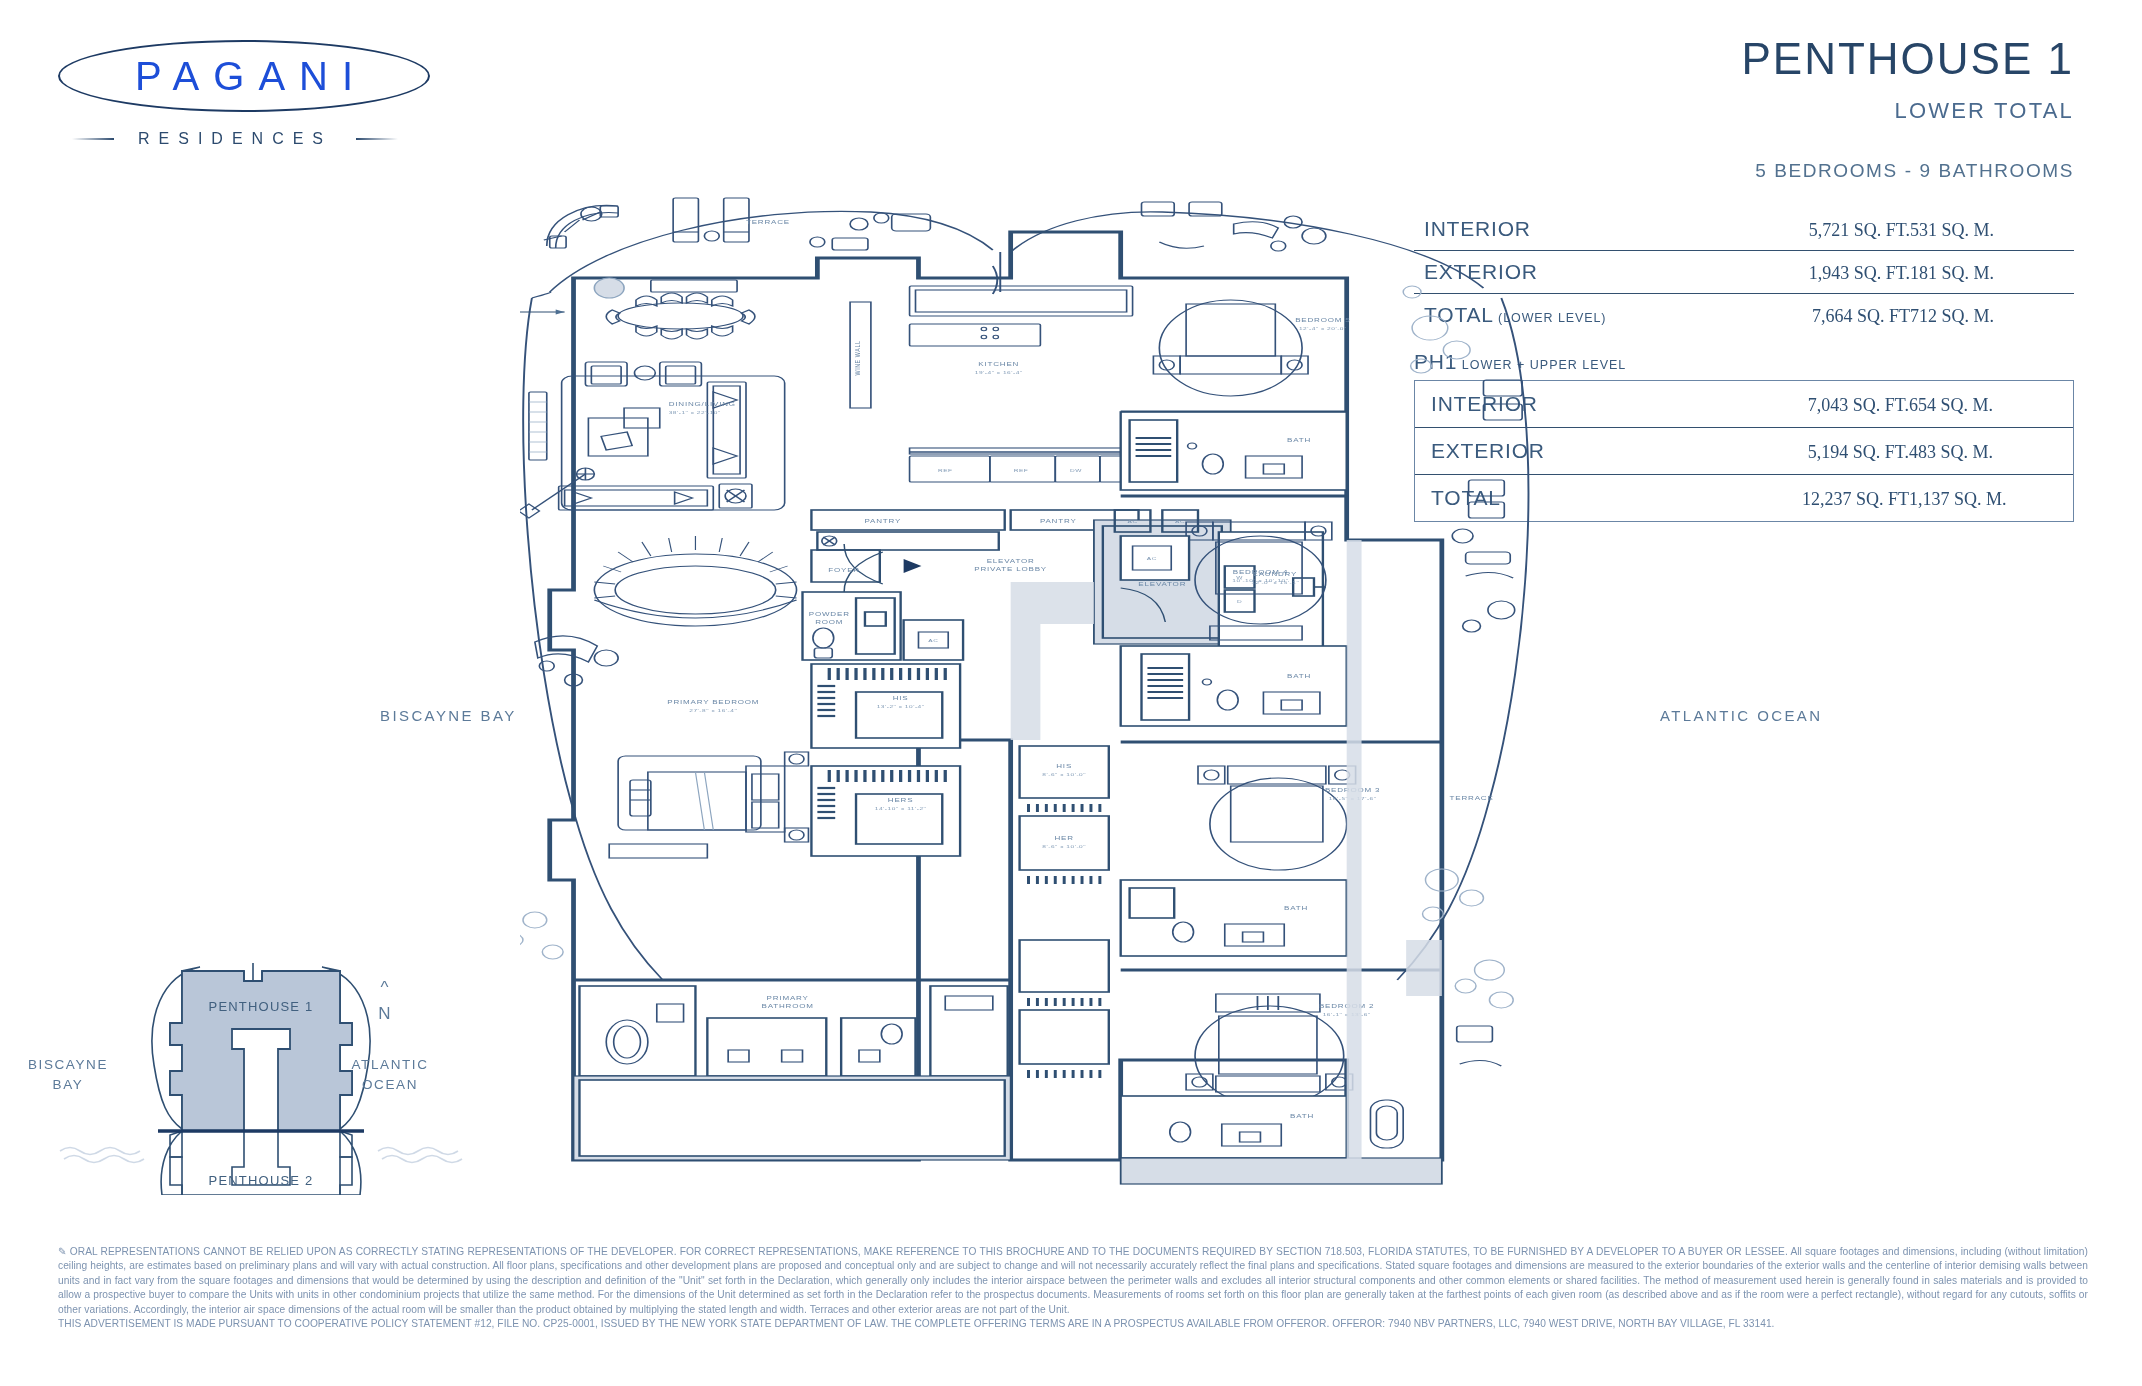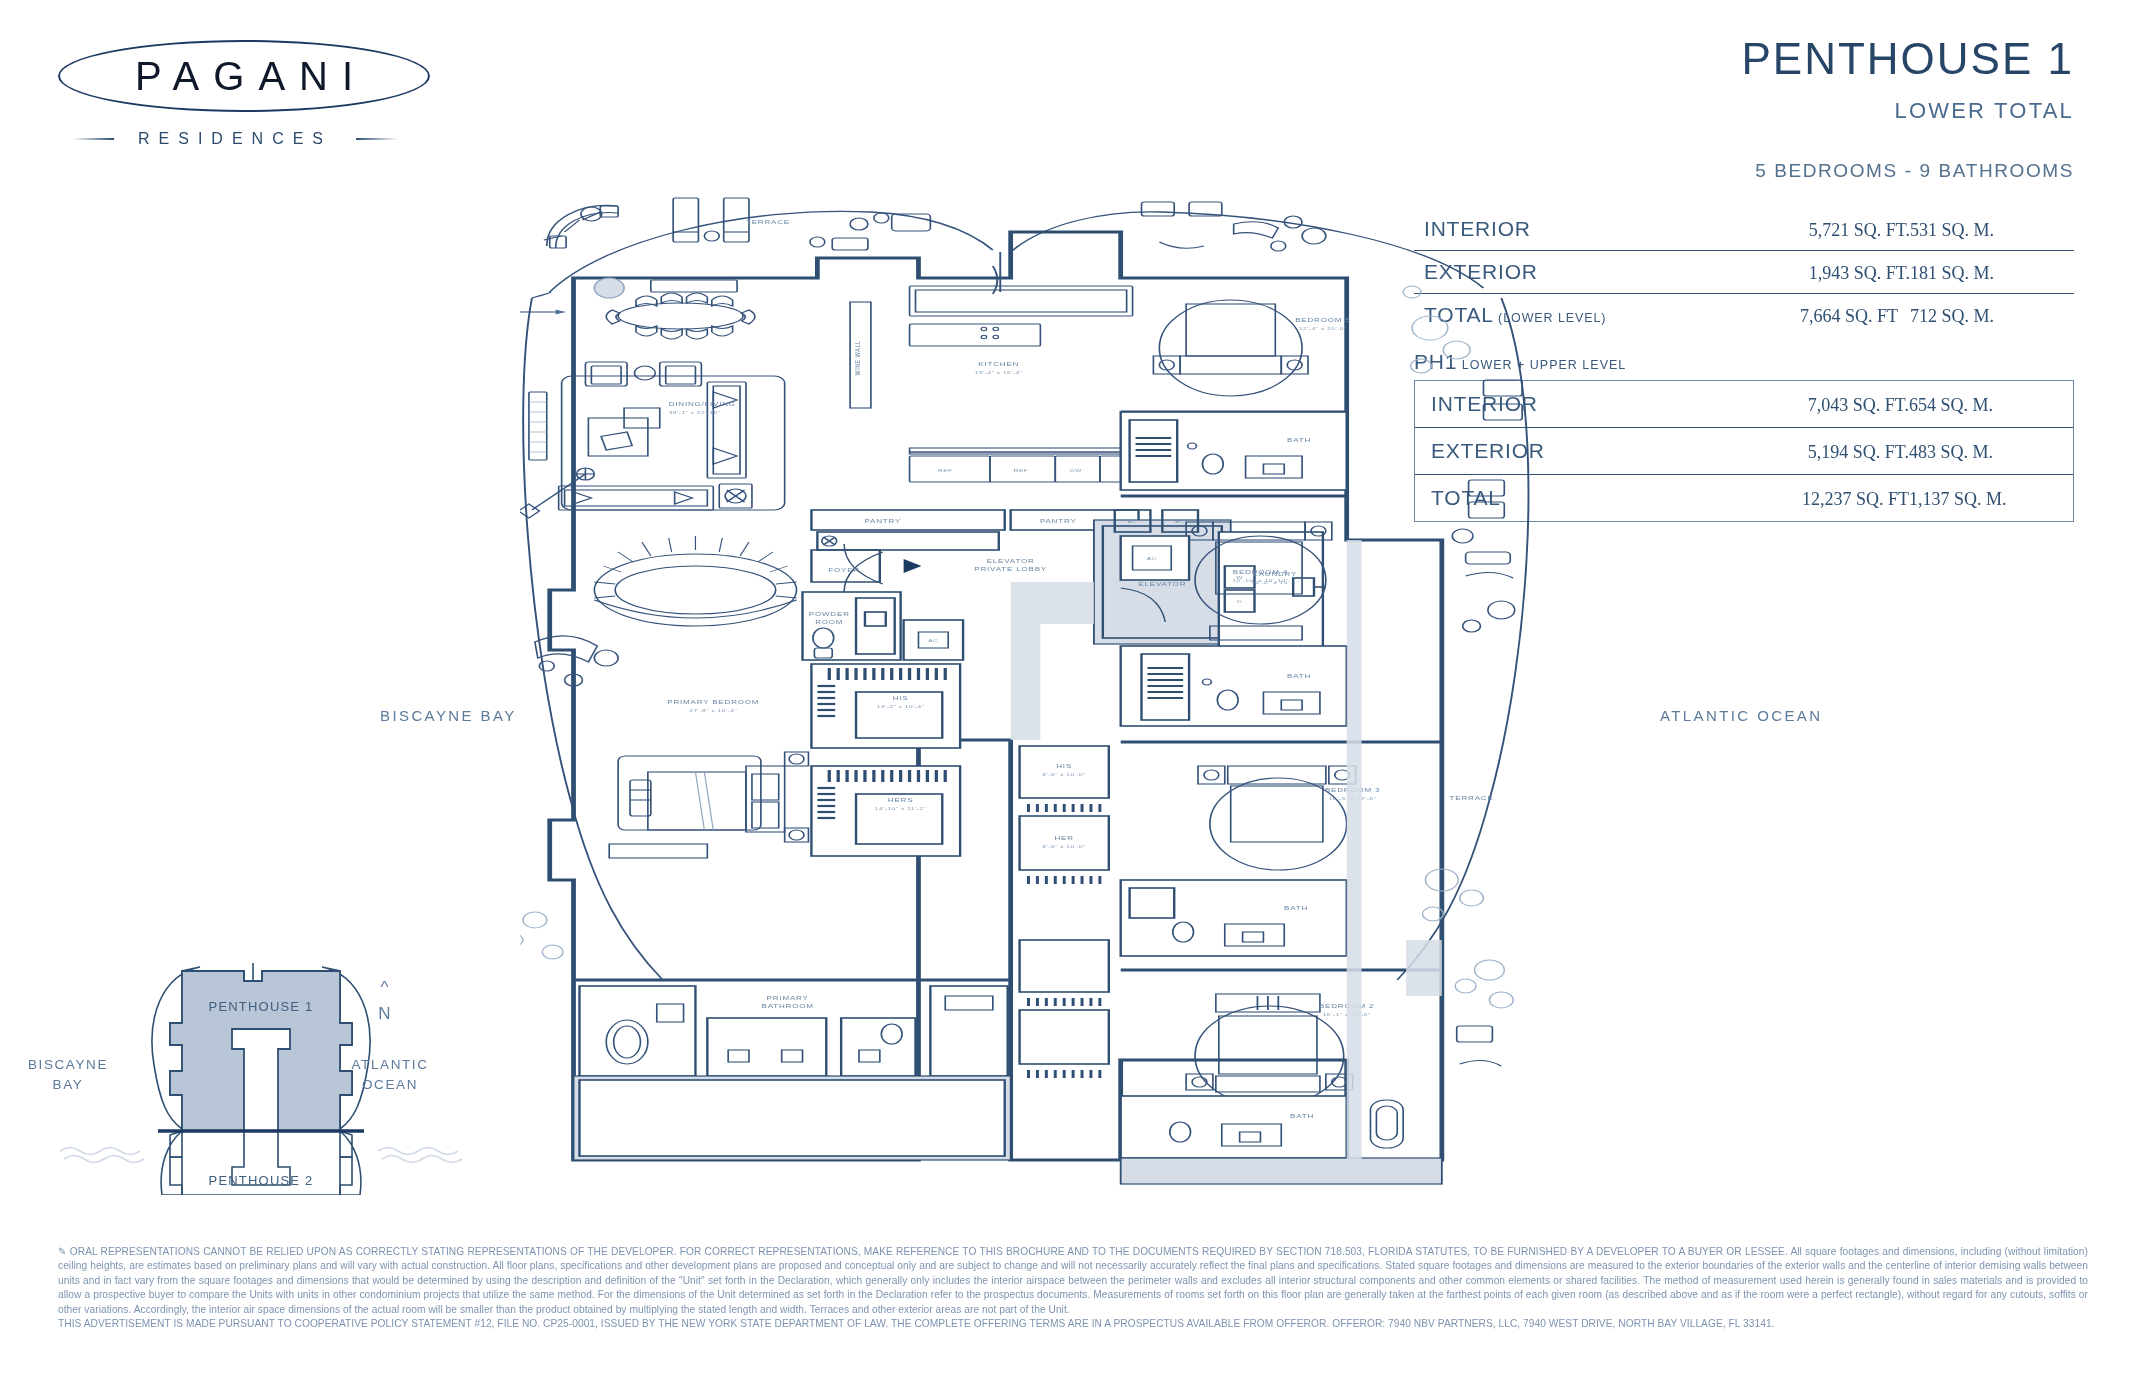--- a/index.html
+++ b/index.html
@@ -14,21 +14,21 @@
 
   
   .logo-block { position: absolute; left: 58px; top: 40px; width: 400px; }
   .logo-ellipse {
     position: relative; width: 372px; height: 72px;
     border: 2.5px solid #1d3a63; border-radius: 50%;
     display: flex; align-items: center; justify-content: center;
   }
   .logo-word {
     font-size: 40px; letter-spacing: 14px; font-weight: 400;
-    color: #0f172a; padding-left: 14px;
+    color: #1d4ed8; padding-left: 14px;
     font-family: "Liberation Sans", sans-serif;
   }
   .logo-sub-row { display:flex; align-items:center; gap:24px; margin-top: 18px; padding-left: 14px; }
   .logo-rule { height:1.5px; width: 42px; background: linear-gradient(90deg,#fff,#2c4a6e); }
   .logo-rule.r { background: linear-gradient(90deg,#2c4a6e,#fff); }
   .logo-sub { font-size: 16px; letter-spacing: 9px; color:#2c4a6e; }
 
   
   .header-right { position: absolute; right: 68px; top: 36px; text-align: right; width: 720px; }
   .ph-title { font-size: 44px; letter-spacing: 2px; color:#274567; font-weight: 300; line-height: 1.05; }
@@ -37,21 +37,21 @@
 
   
   .spec-table { position: absolute; right: 68px; width: 660px; }
   .spec-table.t1 { top: 208px; }
   .spec-table.t2 { top: 380px; border: 1.4px solid #6b86a6; }
   .spec-row {
     display: flex; align-items: baseline;
     padding: 9px 14px 9px 10px;
     border-bottom: 1.4px solid #33506f;
   }
-  .spec-table.t1 .spec-row:last-child { border-bottom: none; gap: 12px; }
+  .spec-table.t1 .spec-row:last-child { border-bottom: none; }
   .spec-table.t2 .spec-row { border-bottom: 1.1px solid #33506f; padding: 11px 14px 11px 16px; }
   .spec-table.t2 .spec-row:last-child { border-bottom: none; }
   .spec-label { flex: 1; font-size: 21px; letter-spacing: 0.8px; color:#3a5a7d; font-weight: 300; }
   .spec-label .sfx { font-size: 12.5px; letter-spacing: 0.9px; }
   .spec-ft { width: 190px; text-align: right; font-size: 18px; color:#2f4f72; font-family:"Liberation Serif", serif; }
   .spec-sm { width: 150px; text-align: left; font-size: 18px; color:#2f4f72; font-family:"Liberation Serif", serif; }
   .ph1-heading { position:absolute; right: 68px; top: 350px; width:660px; font-size: 21px; letter-spacing:0.8px; color:#3a5a7d; font-weight:300; }
   .ph1-heading .sfx { font-size: 12.5px; letter-spacing: 1px; }
 
   

